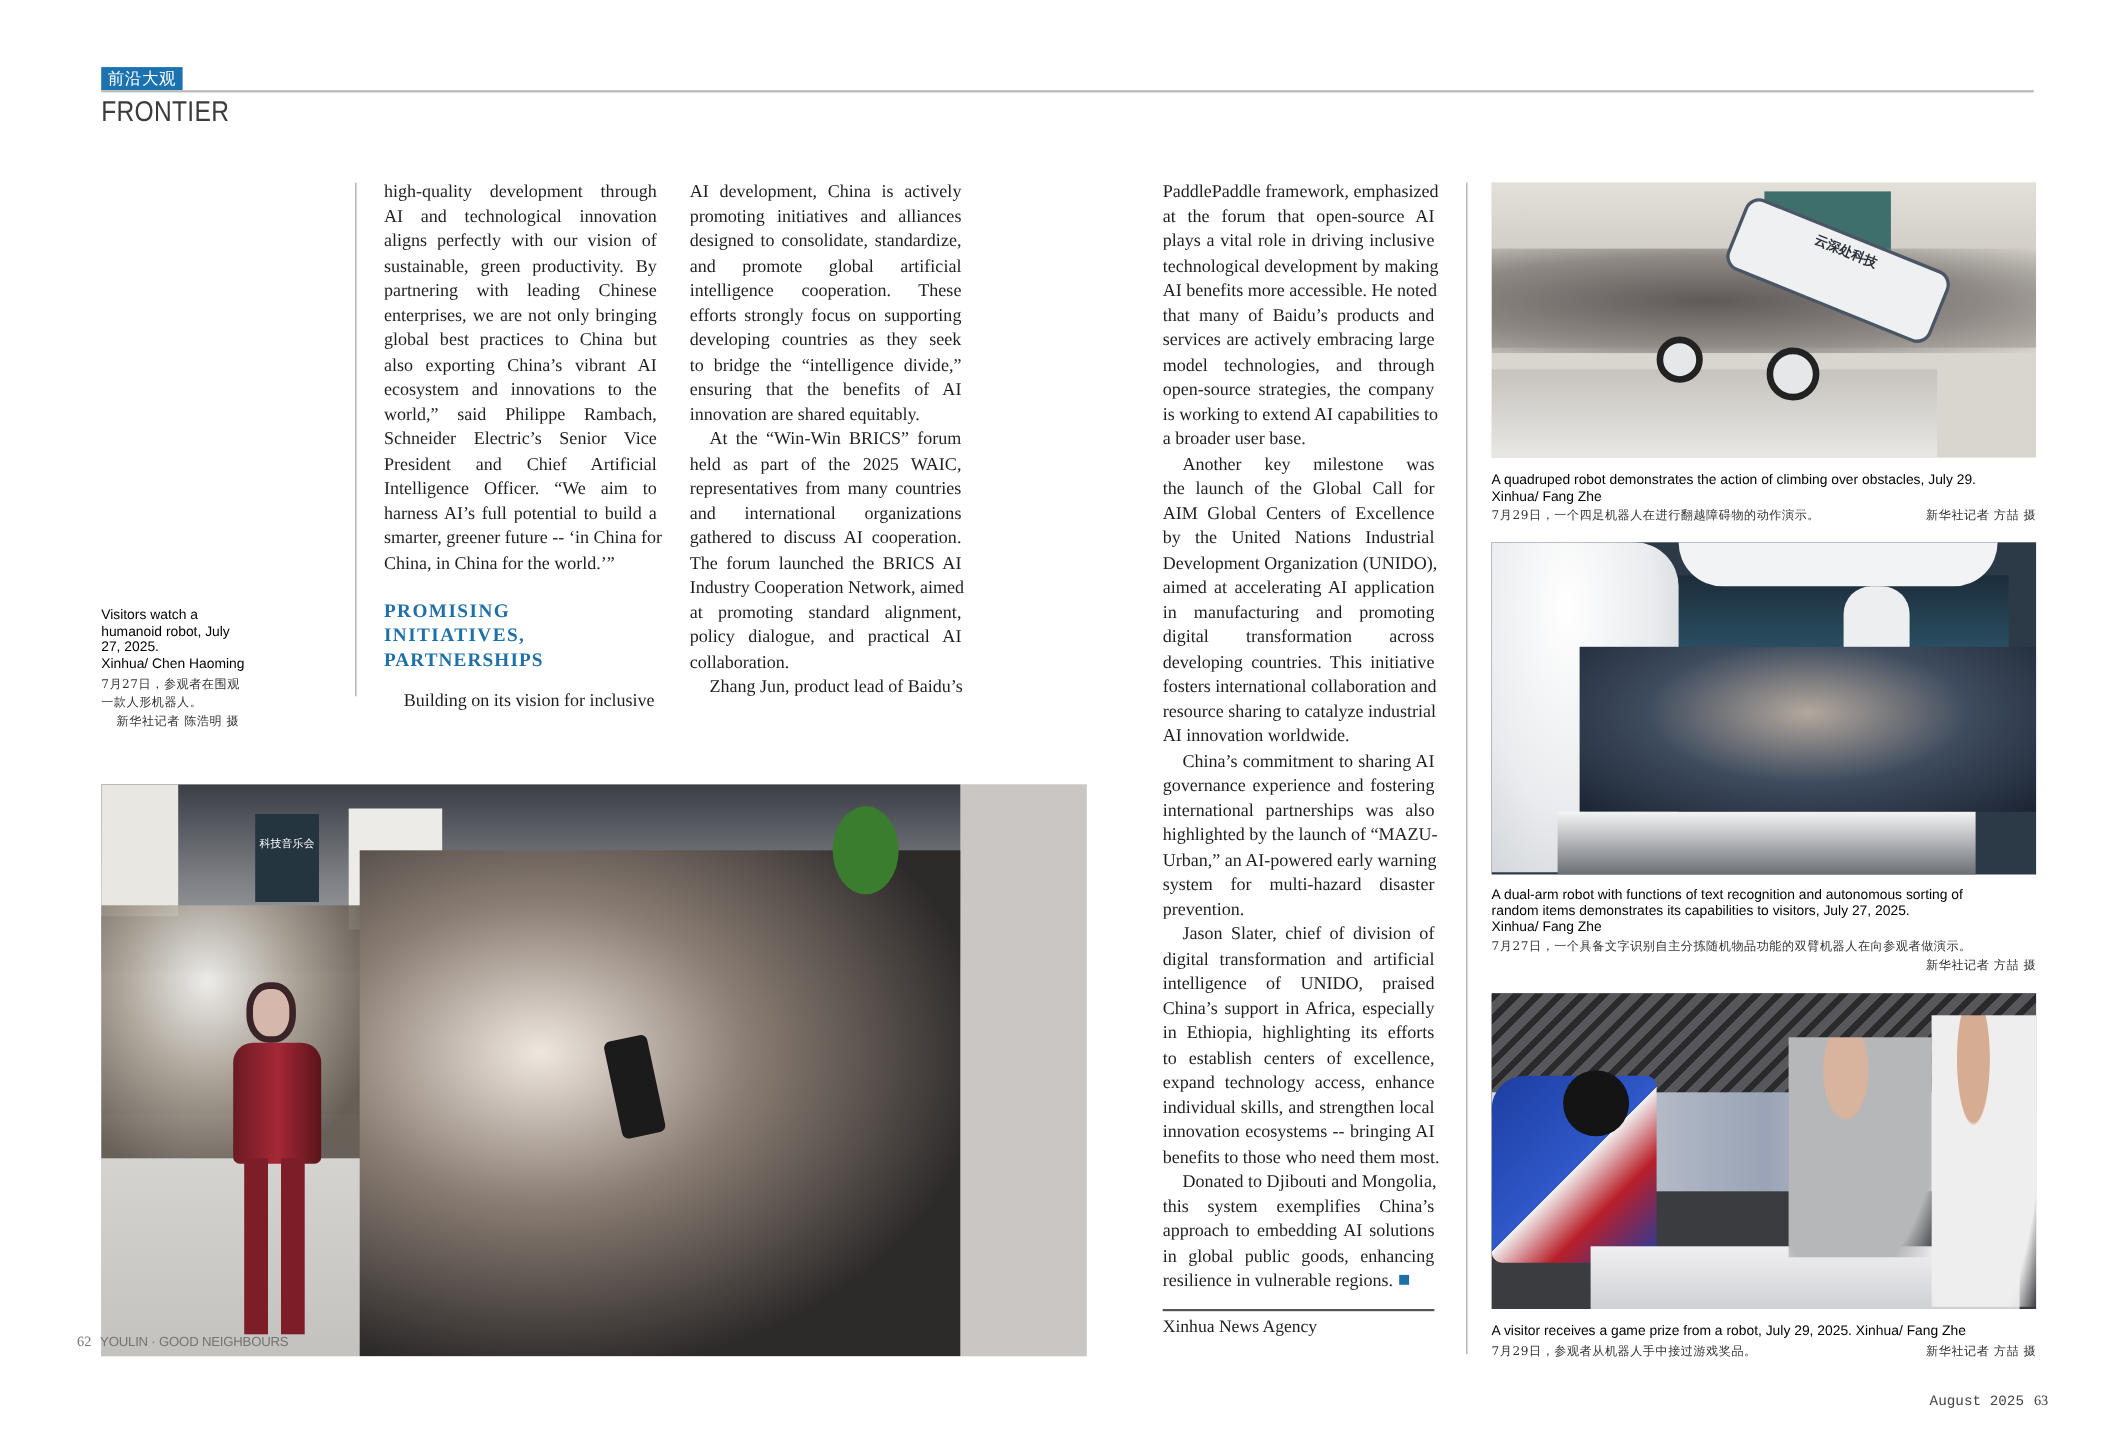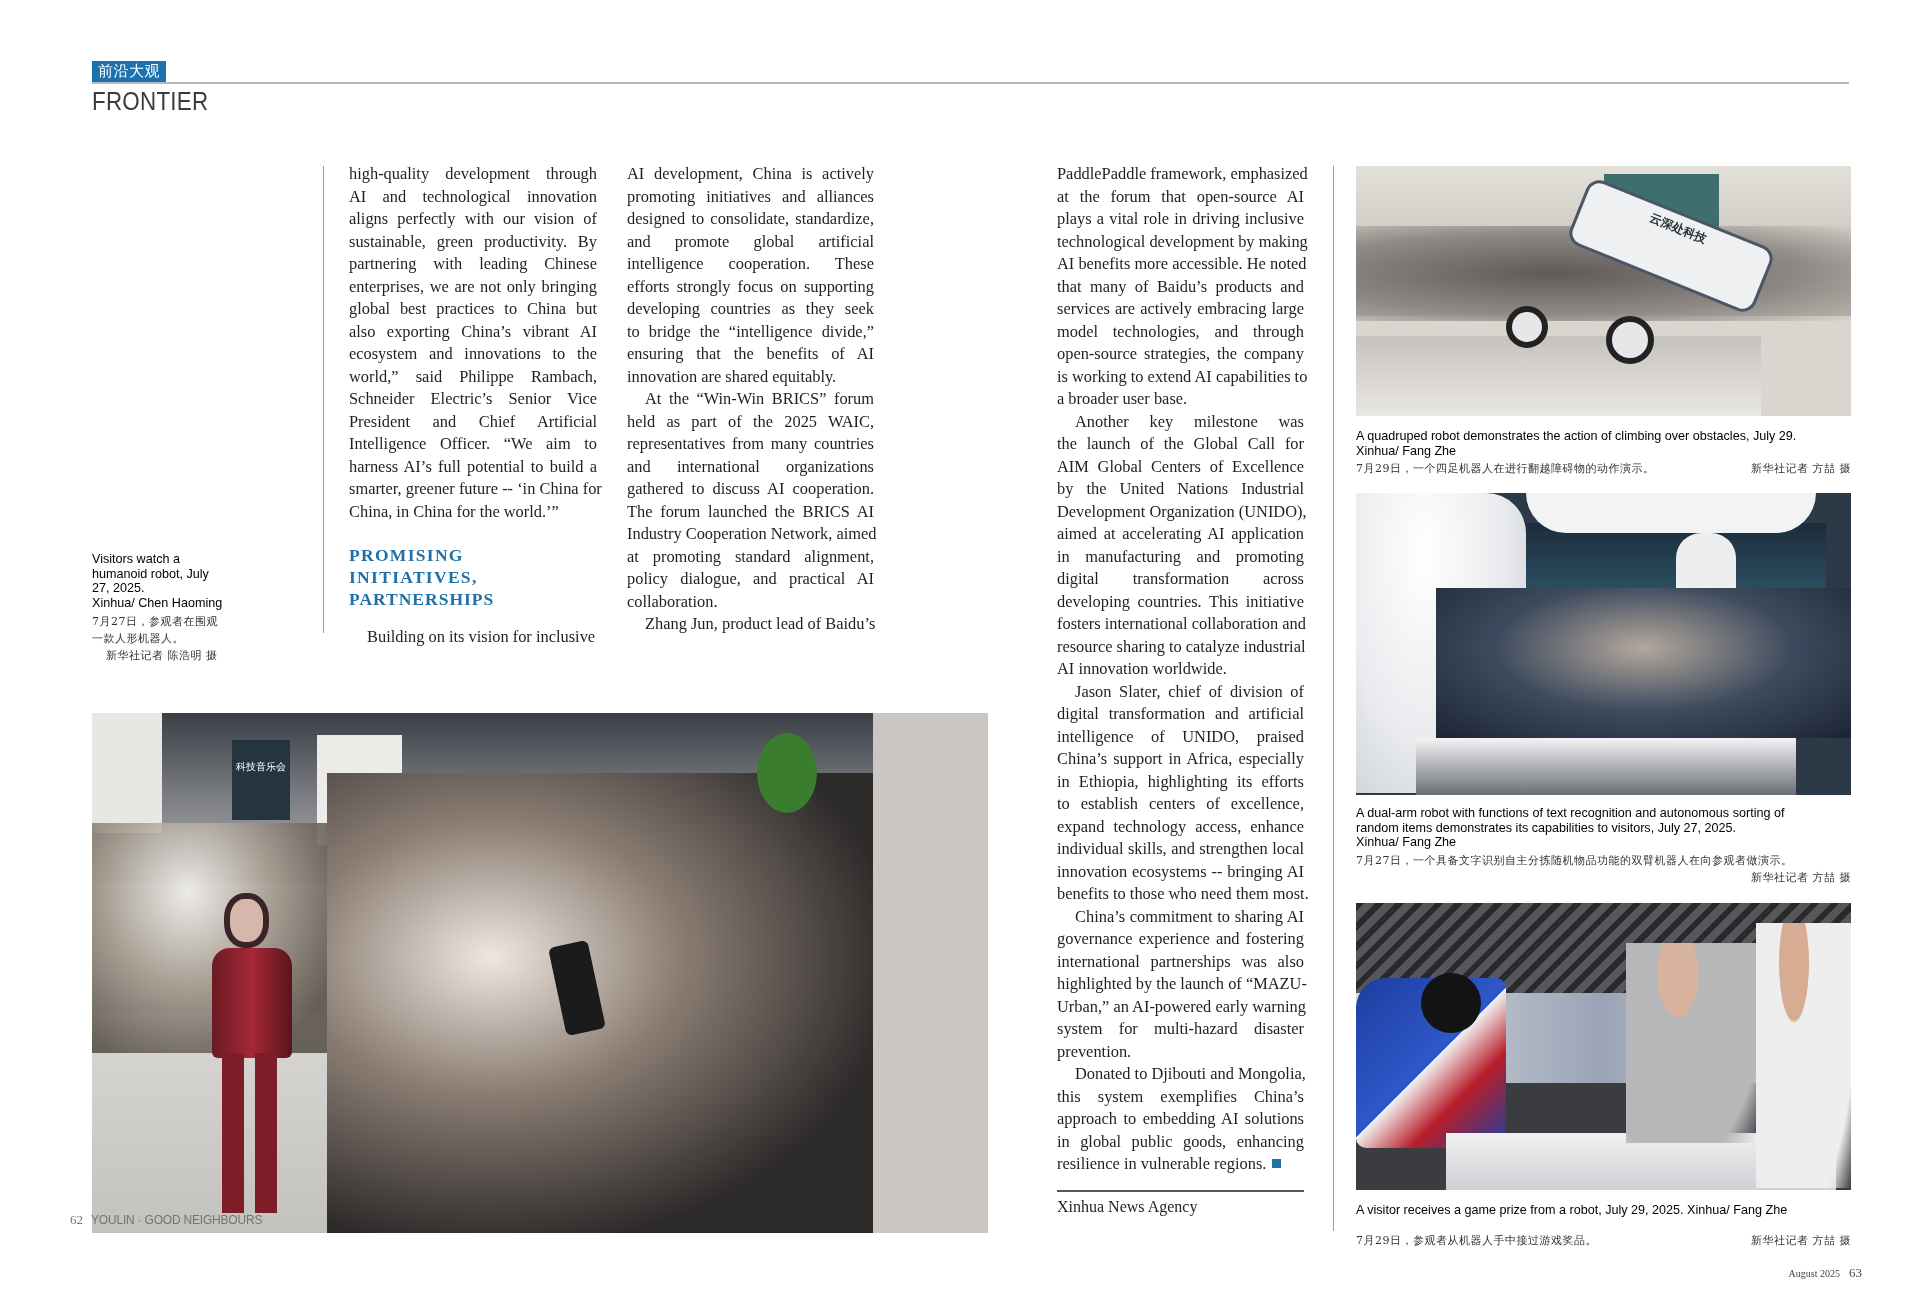--- a/index.html
+++ b/index.html
@@ -33,21 +33,21 @@
 
   
   .photo { position: absolute; overflow: hidden; background: #777; }
   .photo .layer { position: absolute; }
 
   
   .footer-left { position: absolute; left: 70px; top: 1212px; font-size: 12px; color: #737373; text-align: center; }
   .footer-left .pg { font-family: "Liberation Serif", serif; font-size: 13px; margin-right: 5px; }
   .footer-left .mag { font-family: "Liberation Sans", sans-serif; letter-spacing: -0.2px; }
   .footer-right { position: absolute; right: 58px; top: 1265px; font-size: 12px; color: #444; }
-  .footer-right .date { font-family: Liberation Serif, serif; font-size: 10px; margin-right: 6px; }
+  .footer-right .date { font-family: Liberation Mono, monospace; font-size: 13px; margin-right: 6px; }
   .footer-right .pg { font-family: "Liberation Serif", serif; font-size: 13px; }
 </style>
 </head>
 <body>
 
 <div class="section-tag">前沿大观</div>
 <div class="header-rule"></div>
 <div class="section-title">FRONTIER</div>
 
 <div class="vrule" style="left:323px; top:166px; height:467px;"></div>
@@ -134,41 +134,41 @@
       <span class="line">by the United Nations Industrial</span>
       <span class="line">Development Organization (UNIDO),</span>
       <span class="line">aimed at accelerating AI application</span>
       <span class="line">in manufacturing and promoting</span>
       <span class="line">digital transformation across</span>
       <span class="line">developing countries. This initiative</span>
       <span class="line">fosters international collaboration and</span>
       <span class="line">resource sharing to catalyze industrial</span>
       <span class="line last">AI innovation worldwide.</span>
     </div>
+  <div id="col3-p4">
+      <span class="line" style="padding-left: 18px;">China’s commitment to sharing AI</span>
+      <span class="line">governance experience and fostering</span>
+      <span class="line">international partnerships was also</span>
+      <span class="line">highlighted by the launch of “MAZU-</span>
+      <span class="line">Urban,” an AI-powered early warning</span>
+      <span class="line">system for multi-hazard disaster</span>
+      <span class="line last">prevention.</span>
+    </div>
   <div id="col3-p3">
       <span class="line" style="padding-left: 18px;">Jason Slater, chief of division of</span>
       <span class="line">digital transformation and artificial</span>
       <span class="line">intelligence of UNIDO, praised</span>
       <span class="line">China’s support in Africa, especially</span>
       <span class="line">in Ethiopia, highlighting its efforts</span>
       <span class="line">to establish centers of excellence,</span>
       <span class="line">expand technology access, enhance</span>
       <span class="line">individual skills, and strengthen local</span>
       <span class="line">innovation ecosystems -- bringing AI</span>
       <span class="line last">benefits to those who need them most.</span>
     </div>
-  <div id="col3-p4">
-      <span class="line" style="padding-left: 18px;">China’s commitment to sharing AI</span>
-      <span class="line">governance experience and fostering</span>
-      <span class="line">international partnerships was also</span>
-      <span class="line">highlighted by the launch of “MAZU-</span>
-      <span class="line">Urban,” an AI-powered early warning</span>
-      <span class="line">system for multi-hazard disaster</span>
-      <span class="line last">prevention.</span>
-    </div>
   <div id="col3-p5">
       <span class="line" style="padding-left: 18px;">Donated to Djibouti and Mongolia,</span>
       <span class="line">this system exemplifies China’s</span>
       <span class="line">approach to embedding AI solutions</span>
       <span class="line">in global public goods, enhancing</span>
       <span class="line last">resilience in vulnerable regions.<span class="end-mark"></span></span>
     </div>
   <div style="height:14px;"></div>
   <div style="height:2px; background:#555;"></div>
   <div style="margin-top:4px; font-size:16px;">Xinhua News Agency</div>
@@ -259,21 +259,21 @@
   <div class="layer" style="left:0;top:90px;width:495px;height:90px;background:linear-gradient(90deg,#d8dbe2,#9aa4b6,#e3e5ea);"></div>
   <div class="layer" style="left:0;top:75px;width:150px;height:170px;background:linear-gradient(135deg,#1d3ea1 0%,#2f58c9 50%,#f2f2f2 50%,#b81f2a 70%,#1d3ea1 100%);border-radius:30px 10px 10px 10px;"></div>
   <div class="layer" style="left:65px;top:70px;width:60px;height:60px;border-radius:50%;background:#141414;"></div>
   <div class="layer" style="left:90px;top:230px;width:390px;height:57px;background:linear-gradient(180deg,#f0f0f2,#cfd0d4);"></div>
   <div class="layer" style="left:270px;top:40px;width:130px;height:200px;background:radial-gradient(ellipse at 40% 15%,#d8b39d 0 18%,#b6b7b9 19% 80%,transparent 100%);"></div>
   <div class="layer" style="left:400px;top:20px;width:95px;height:265px;background:radial-gradient(ellipse at 40% 15%,#d6ad93 0 18%,#eeeeee 19% 80%,transparent 100%);"></div>
 </div>
 
 <div style="position:absolute; left:1356px; top:1203px; width:495px;">
   <div class="cap-en">A visitor receives a game prize from a robot, July 29, 2025. Xinhua/ Fang Zhe</div>
-  <div class="cap-cn" style="display:flex; justify-content:space-between; margin-top:14px;">
+  <div class="cap-cn" style="display:flex; justify-content:space-between; margin-top:2px;">
     <span>7月29日，参观者从机器人手中接过游戏奖品。</span>
     <span>新华社记者 方喆 摄</span>
   </div>
 </div>
 
 <div class="footer-left">
   <span class="pg">62</span>
   <span class="mag">YOULIN · GOOD NEIGHBOURS</span>
 </div>
 <div class="footer-right">

